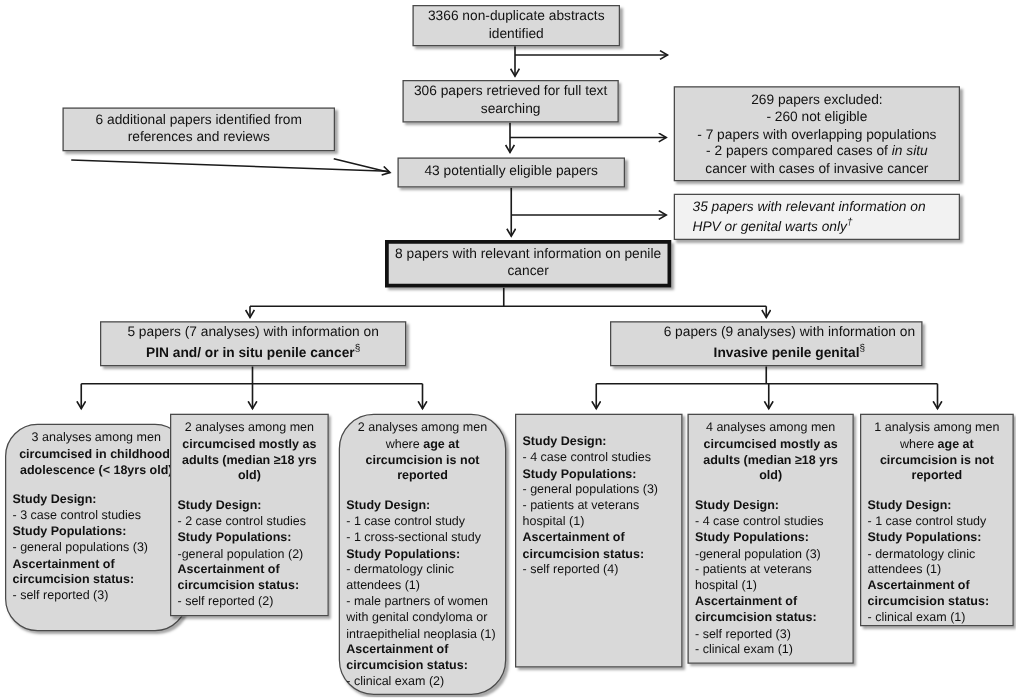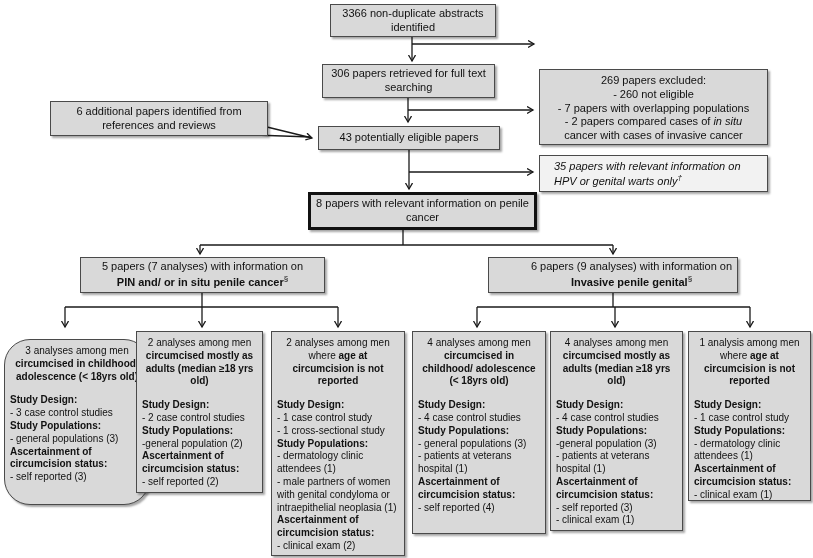--- a/index.html
+++ b/index.html
@@ -23,33 +23,33 @@
     box-shadow:2px 2px 2px rgba(0,0,0,0.35);
     font-size:11px;line-height:1.25;
   }
   .center{display:flex;align-items:center;justify-content:center;text-align:center;padding:2px 4px;}
   .leftalign{text-align:center;padding:4px 7px;}
 
   #abstracts{left:330px;top:4px;width:166px;height:33px;}
   #notelig{left:540px;top:33px;width:144px;height:23px;font-size:10.5px;margin-top:48px;}
   #retrieved{left:322px;top:64px;width:173px;height:34px;}
   #excluded{left:539px;top:69px;width:229px;height:76px;}
-  #additional{left:50px;top:101px;width:218px;height:35px;}
+  #additional{left:50px;top:86px;width:218px;height:35px;}
   #eligible{left:318px;top:126px;width:182px;height:24px;}
   #hpv{left:539px;top:155px;width:229px;height:37px;background:var(--box-fill-light);font-style:italic;padding:4px 14px;}
   #penile{left:308px;top:192px;width:229px;height:38px;border:3px solid var(--emphasis-border);font-weight:normal;}
   #pin{left:80px;top:257px;width:245px;height:36px;flex-direction:column;align-items:center;}
   #invasive{left:488px;top:257px;width:250px;height:36px;flex-direction:column;padding-left:41px;}
 
   .bbox{padding:5px 5px;font-size:10px;line-height:1.28;}
   .bhead{text-align:center;}
   .bdetails{margin-top:11px;text-align:left;}
   #b1{left:4px;top:339px;width:146px;height:166px;border-radius:26px;}
   #b2{left:136px;top:331px;width:127px;height:162px;}
-  #b3{left:271px;top:331px;width:134px;height:225px;}
+  #b3{left:271px;top:331px;width:134px;height:225px;border-radius:28px;}
   #b4{left:412px;top:331px;width:134px;height:203px;}
   #b5{left:550px;top:331px;width:133px;height:200px;}
   #b6{left:688px;top:331px;width:123px;height:170px;}
 
   .dl{font-weight:normal;}
   .dl.bold{font-weight:bold;}
   sup{font-size:8px;}
 </style>
 </head>
 <body>
@@ -164,21 +164,20 @@
         <div class="dl">-  1 case control study</div>
         <div class="dl">-  1 cross-sectional study</div>
         <div class="dl bold">Study Populations:</div>
         <div class="dl">- dermatology clinic attendees (1)</div>
         <div class="dl">- male partners of women with genital condyloma or intraepithelial neoplasia (1)</div>
         <div class="dl bold">Ascertainment of circumcision status:</div>
         <div class="dl">- clinical exam (2)</div>
       </div>
   </div>
   <div id="b4" class="box bbox">
-    <div class="bhead">4 analyses among men <b>circumcised in childhood/ adolescence (&lt; 18yrs old)</b></div>
     <div class="bdetails">
         <div class="dl bold">Study Design:</div>
         <div class="dl">-  4 case control studies</div>
         <div class="dl bold">Study Populations:</div>
         <div class="dl">- general populations (3)</div>
         <div class="dl">- patients at veterans hospital (1)</div>
         <div class="dl bold">Ascertainment of circumcision status:</div>
         <div class="dl">-  self reported (4)</div>
       </div>
   </div>

